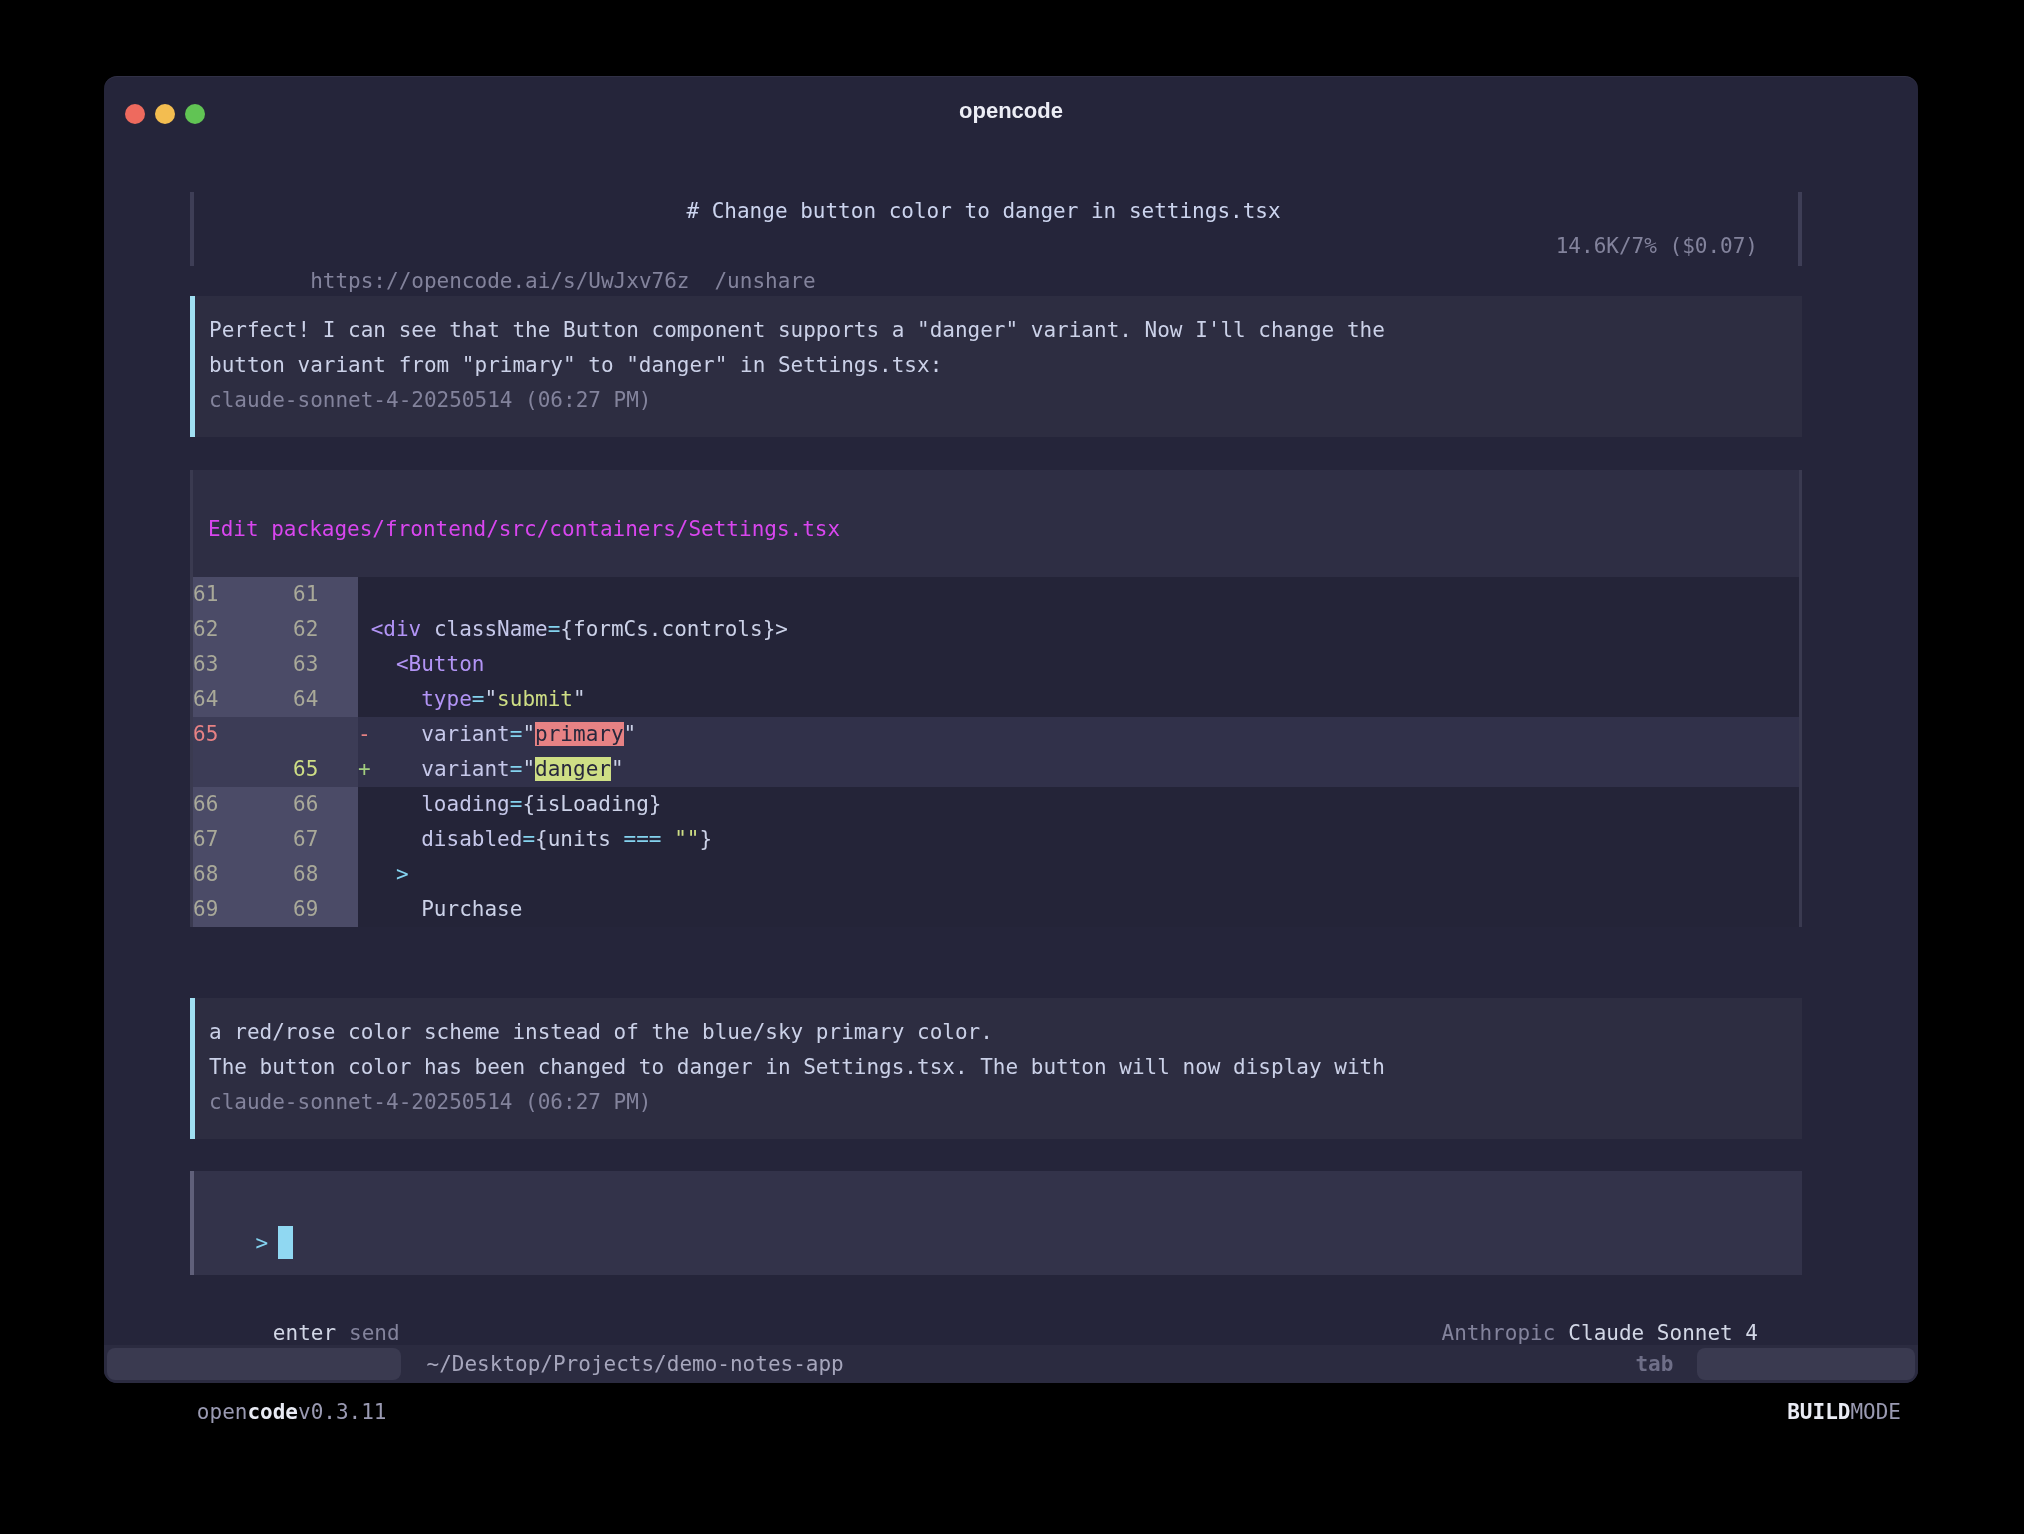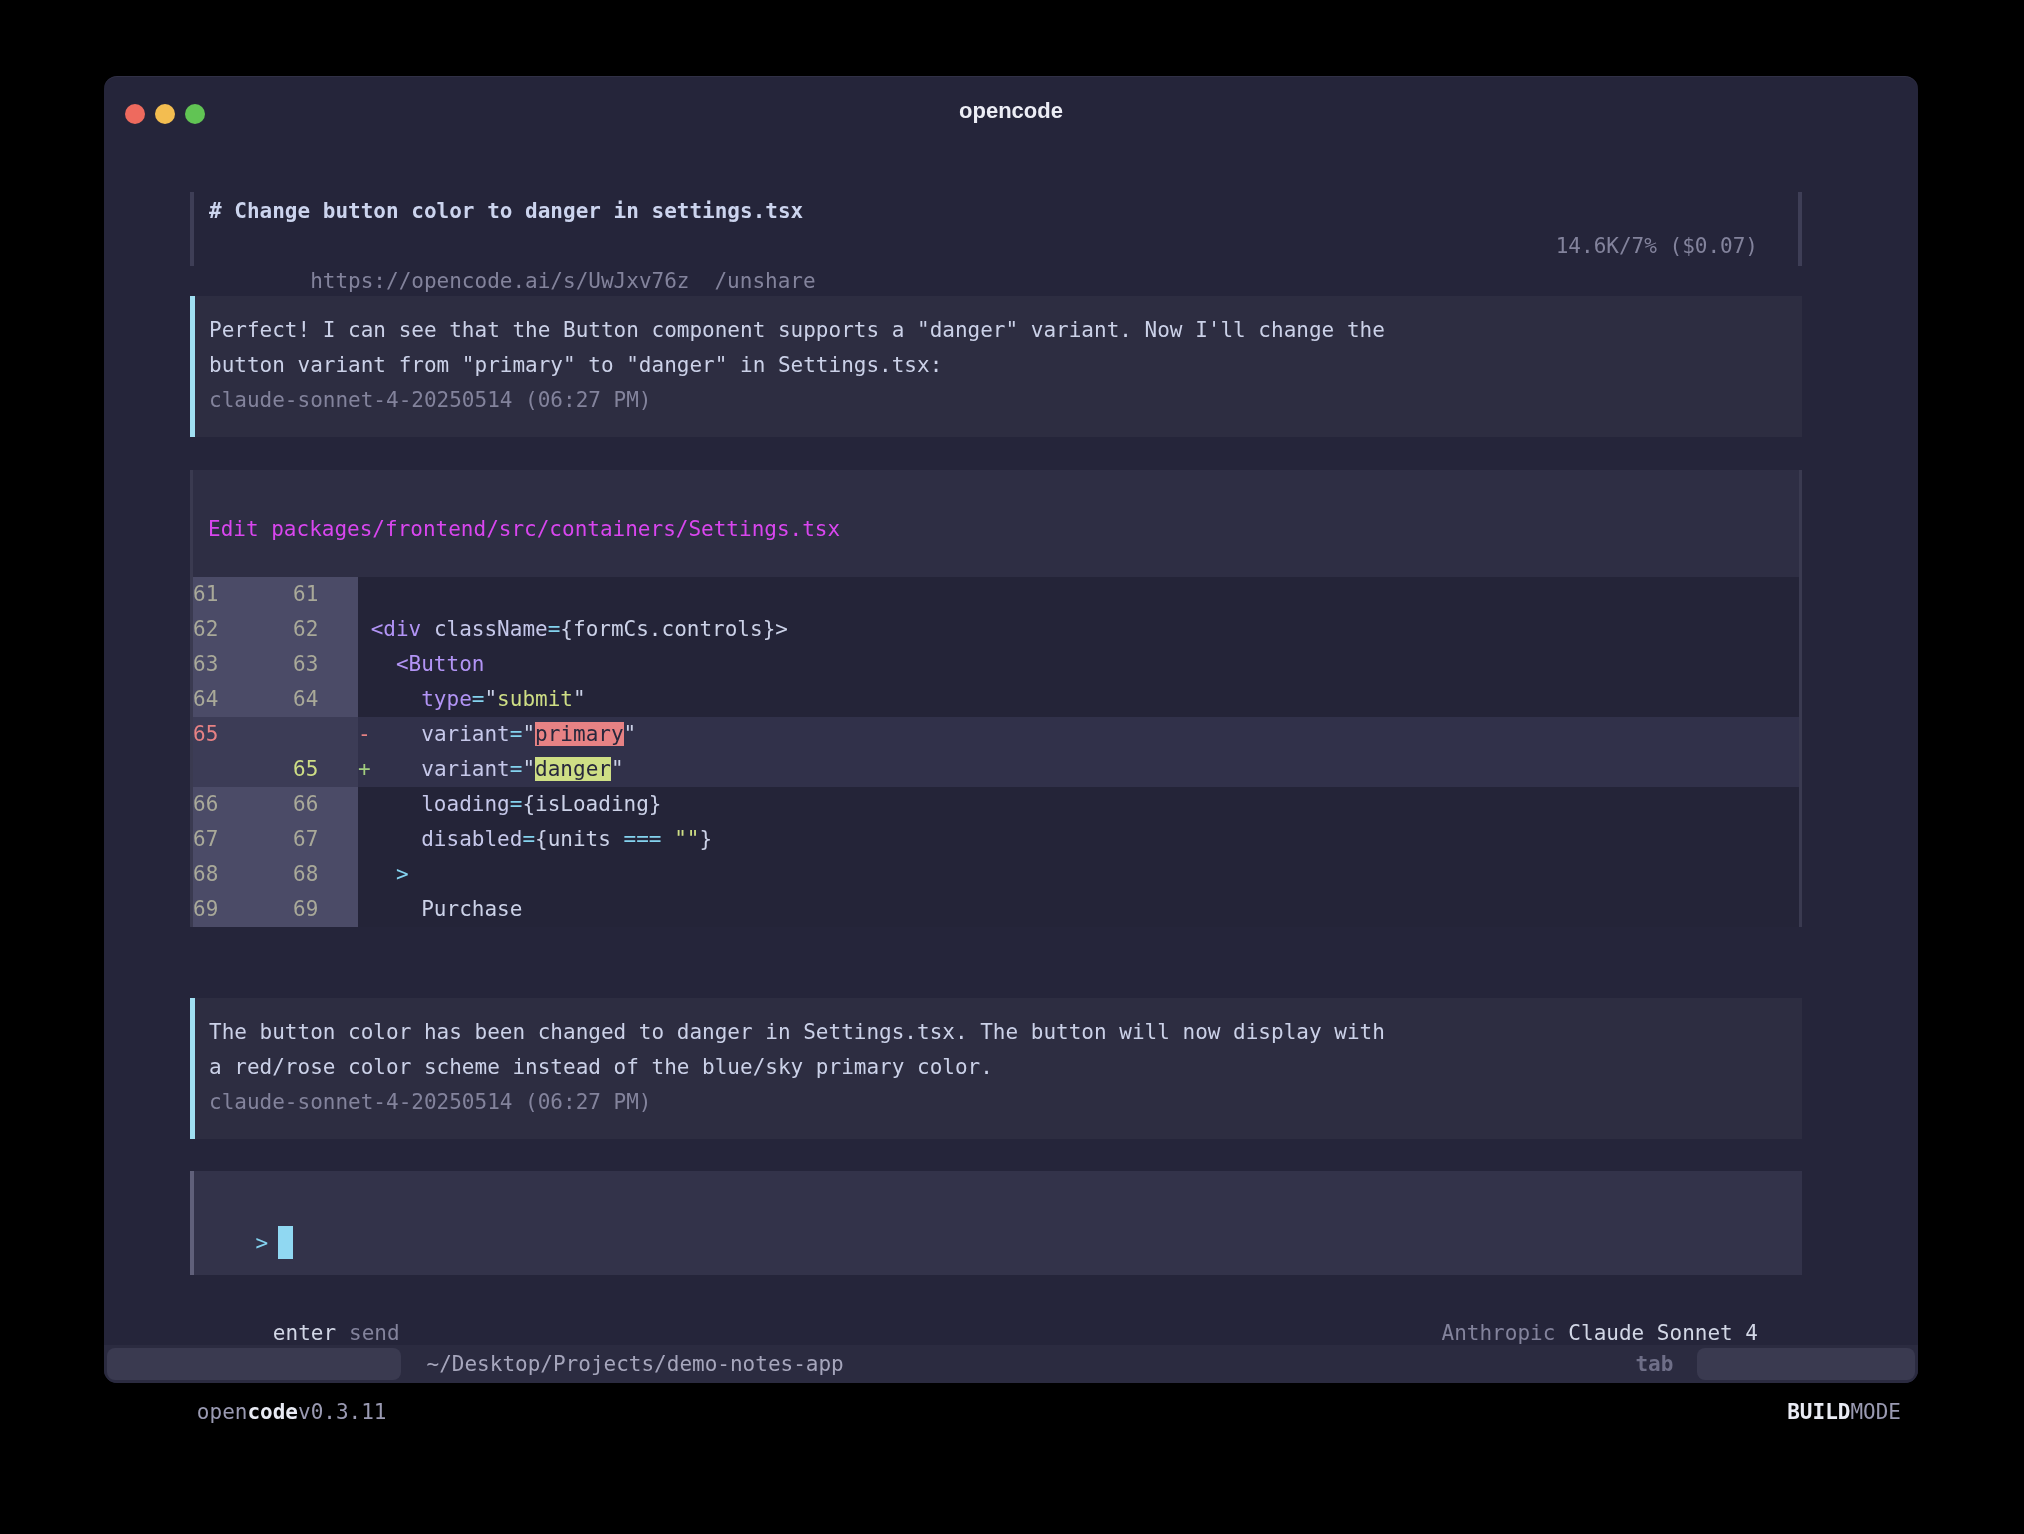--- a/index.html
+++ b/index.html
@@ -18,21 +18,21 @@
   .light.g{left:81px;background:var(--traffic-green,#61c454);}
   .wtitle{position:absolute;left:0;top:22px;width:100%;text-align:center;
           font-family:"Liberation Sans","DejaVu Sans",sans-serif;font-weight:700;
           font-size:22px;color:var(--window-title,#ecedf5);}
 
   
   .header{position:absolute;left:86px;top:116px;width:1612px;height:74px;
           border-left:4px solid var(--header-border,#3e3e56);
           border-right:4px solid var(--header-border,#3e3e56);
           padding:2px 40px 0 15px;}
-  .h1{height:35px;line-height:35px;font-weight:700;color:#ccd4ee;white-space:pre;}
+  .h1{height:35px;line-height:35px;font-weight:400;color:#ccd4ee;white-space:pre;text-align:center;}
   .h2{height:35px;line-height:35px;display:flex;justify-content:space-between;
       color:var(--muted,#83839c);white-space:pre;}
   .h2 .unshare{margin-left:25px;}
 
   
   .msg{position:absolute;left:86px;width:1612px;height:141px;
        background:var(--msg-bg,#2d2d41);border-left:5px solid var(--accent-bar,#a0dff2);
        padding:17px 20px 0 14px;}
   .msg1{top:220px;} .msg2{top:922px;}
   .mline{height:35px;line-height:35px;white-space:pre;color:var(--text,#cbd1e8);}
@@ -170,22 +170,22 @@
         </div>
         <div class="drow ctx">
           <span class="dnum old">69</span>
           <span class="dnum new">69</span>
           <span class="dcode"><span>     </span><span>Purchase</span></span>
         </div>
       </div>
   </div>
 
   <div class="msg msg2">
+    <div class="mline">a red/rose color scheme instead of the blue/sky primary color.</div>
     <div class="mline">The button color has been changed to danger in Settings.tsx. The button will now display with</div>
-    <div class="mline">a red/rose color scheme instead of the blue/sky primary color.</div>
     <div class="mline meta">claude-sonnet-4-20250514 (06:27 PM)</div>
   </div>
 
   <div class="prompt">
     <span class="gt">&gt;</span><span class="cursor"></span>
   </div>
 
   <div class="hints">
     <span>
       <span class="key">enter</span><span class="dim gap">send</span>

